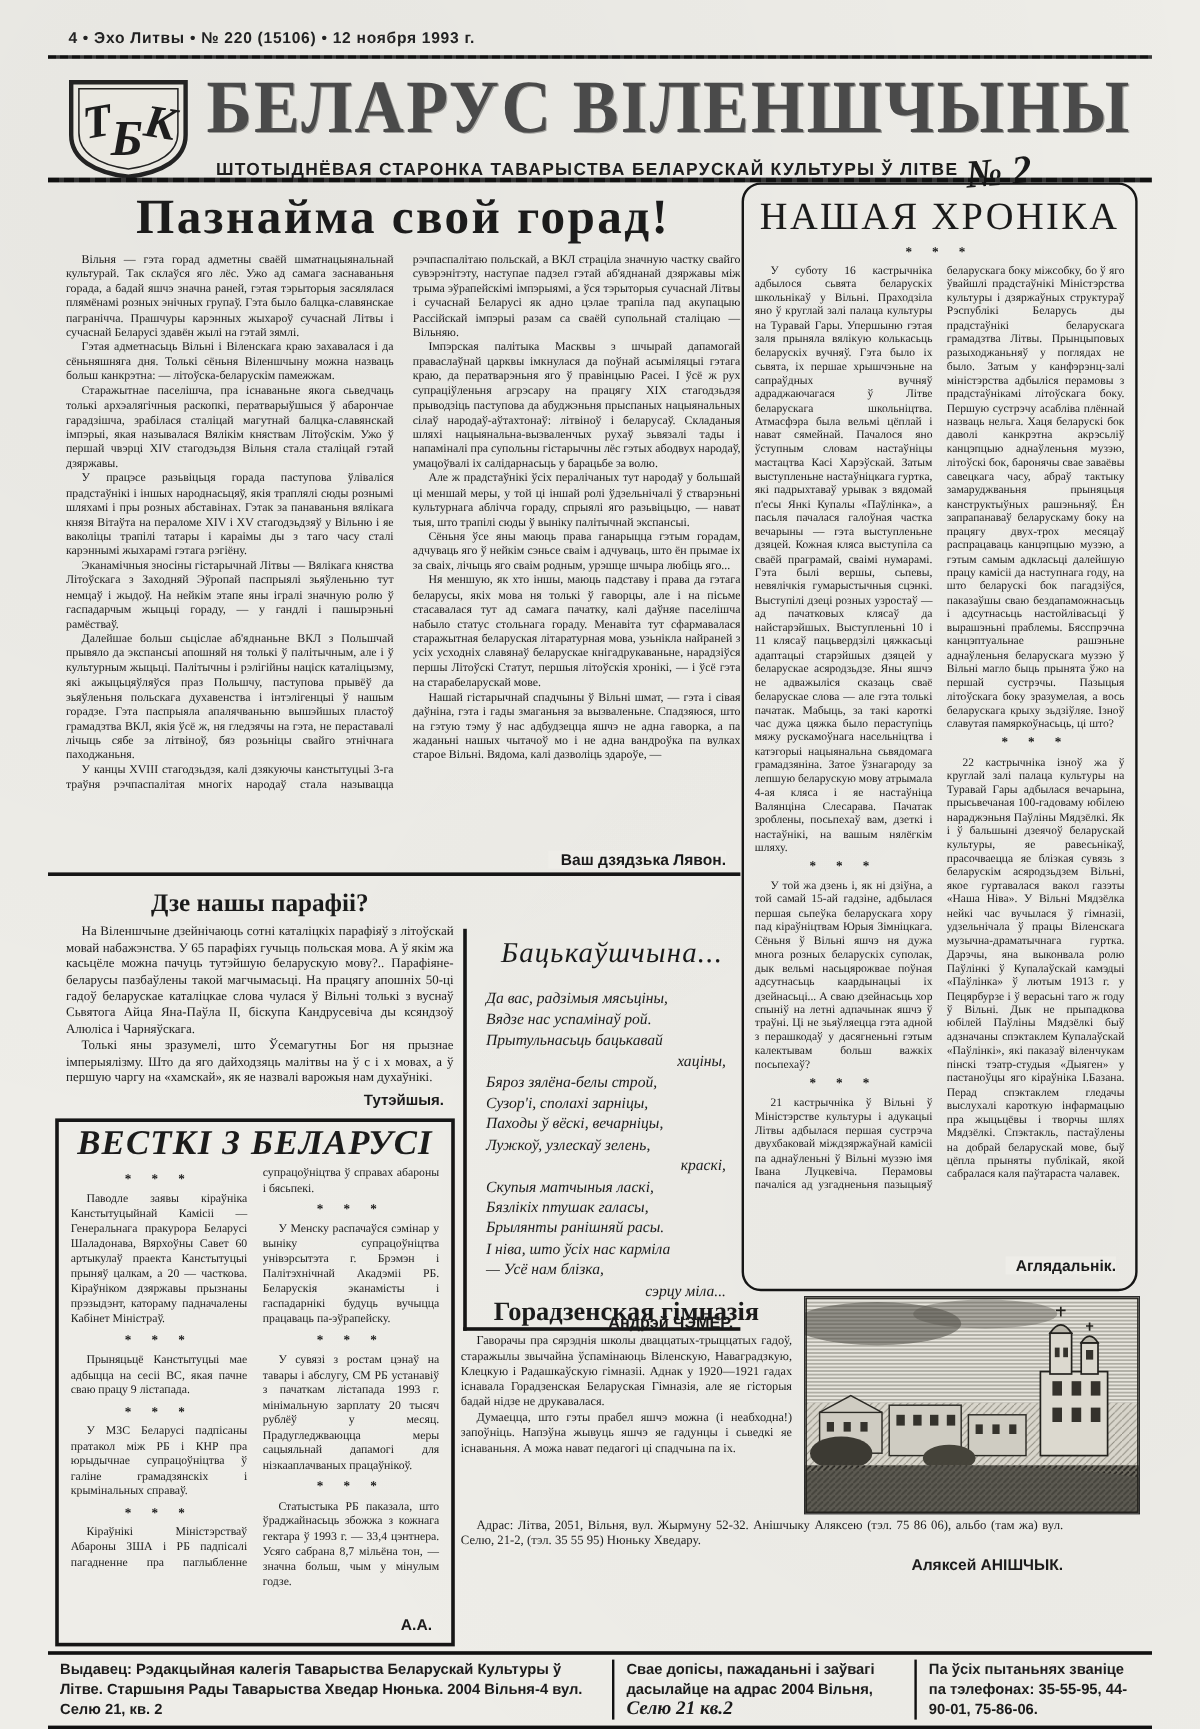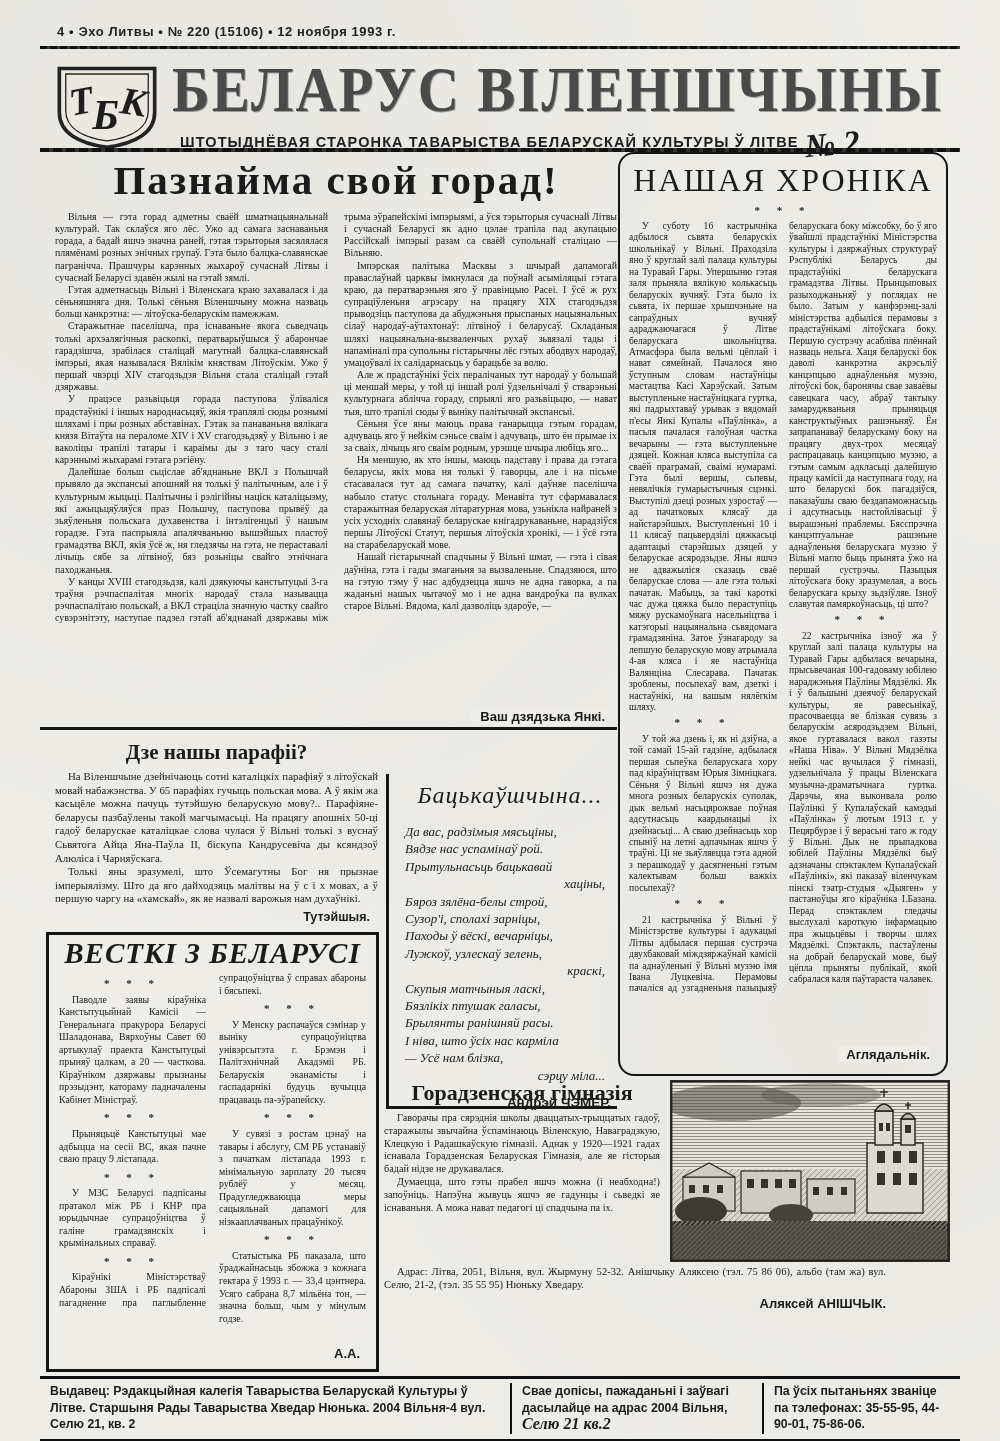--- a/index.html
+++ b/index.html
@@ -101,29 +101,30 @@
   </div>
   <div class="rule" id="rule-mast"></div>
 
   <section id="article-city">
     <h1 class="art-title">Пазнайма свой горад!</h1>
     <div class="art-body">
       <p>Вільня — гэта горад адметны сваёй шматнацыянальнай культурай. Так склаўся яго лёс. Ужо ад самага заснаваньня горада, а бадай яшчэ значна раней, гэтая тэрыторыя засялялася плямёнамі розных энічных групаў. Гэта было балцка-славянскае пагранічча. Прашчуры карэнных жыхароў сучаснай Літвы і сучаснай Беларусі здавён жылі на гэтай зямлі.</p>
       <p>Гэтая адметнасьць Вільні і Віленскага краю захавалася і да сёньняшняга дня. Толькі сёньня Віленшчыну можна назваць больш канкрэтна: — літоўска-беларускім памежжам.</p>
       <p>Старажытнае паселішча, пра існаваньне якога сьведчаць толькі архэалягічныя раскопкі, ператварыўшыся ў абарончае гарадзішча, зрабілася сталіцай магутнай балцка-славянскай імпэрыі, якая называлася Вялікім княствам Літоўскім. Ужо ў першай чвэрці XIV стагодзьдзя Вільня стала сталіцай гэтай дзяржавы.</p>
       <p>У працэсе разьвіцьця горада паступова ўліваліся прадстаўнікі і іншых народнасьцяў, якія траплялі сюды рознымі шляхамі і пры розных абставінах. Гэтак за панаваньня вялікага князя Вітаўта на пераломе XIV і XV стагодзьдзяў у Вільню і яе ваколіцы трапілі татары і караімы ды з таго часу сталі карэннымі жыхарамі гэтага рэгіёну.</p>
+      <p>Эканамічныя зносіны гістарычнай Літвы — Вялікага княства Літоўскага з Заходняй Эўропай паспрыялі зьяўленьню тут немцаў і жыдоў. На нейкім этапе яны ігралі значную ролю ў гаспадарчым жыцьці гораду, — у гандлі і пашырэньні рамёстваў.</p>
       <p>Далейшае больш сьціслае аб'яднаньне ВКЛ з Польшчай прывяло да экспансыі апошняй ня толькі ў палітычным, але і ў культурным жыцьці. Палітычны і рэлігійны націск каталіцызму, які ажыцьцяўляўся праз Польшчу, паступова прывёў да зьяўленьня польскага духавенства і інтэлігенцыі ў нашым горадзе. Гэта паспрыяла апалячваньню вышэйшых пластоў грамадзтва ВКЛ, якія ўсё ж, ня гледзячы на гэта, не пераставалі лічыць сябе за літвіноў, бяз розьніцы свайго этнічнага паходжаньня.</p>
       <p>У канцы XVIII стагодзьдзя, калі дзякуючы канстытуцыі 3-га траўня рэчпаспалітая многіх народаў стала называцца рэчпаспалітаю польскай, а ВКЛ страціла значную частку свайго сувэрэнітэту, наступае падзел гэтай аб'яднанай дзяржавы між трыма эўрапейскімі імпэрыямі, а ўся тэрыторыя сучаснай Літвы і сучаснай Беларусі як адно цэлае трапіла пад акупацыю Рассійскай імпэрыі разам са сваёй супольнай сталіцаю — Вільняю.</p>
       <p>Імпэрская палітыка Масквы з шчырай дапамогай праваслаўнай царквы імкнулася да поўнай асыміляцыі гэтага краю, да ператварэньня яго ў правінцыю Расеі. І ўсё ж рух супраціўленьня агрэсару на працягу XIX стагодзьдзя прыводзіць паступова да абуджэньня прыспаных нацыянальных сілаў народаў-аўтахтонаў: літвіноў і беларусаў. Складаныя шляхі нацыянальна-вызваленчых рухаў зьвязалі тады і напаміналі пра супольны гістарычны лёс гэтых абодвух народаў, умацоўвалі іх салідарнасьць у барацьбе за волю.</p>
       <p>Але ж прадстаўнікі ўсіх пералічаных тут народаў у большай ці меншай меры, у той ці іншай ролі ўдзельнічалі ў стварэньні культурнага аблічча гораду, спрыялі яго разьвіцьцю, — нават тыя, што трапілі сюды ў выніку палітычнай экспансыі.</p>
       <p>Сёньня ўсе яны маюць права ганарыцца гэтым горадам, адчуваць яго ў нейкім сэньсе сваім і адчуваць, што ён прымае іх за сваіх, лічыць яго сваім родным, урэшце шчыра любіць яго...</p>
       <p>Ня меншую, як хто іншы, маюць падставу і права да гэтага беларусы, якіх мова ня толькі ў гаворцы, але і на пісьме стасавалася тут ад самага пачатку, калі даўняе паселішча набыло статус стольнага гораду. Менавіта тут сфармавалася старажытная беларуская літаратурная мова, узьнікла найраней з усіх усходніх славянаў беларускае кнігадрукаваньне, нарадзіўся першы Літоўскі Статут, першыя літоўскія хронікі, — і ўсё гэта на старабеларускай мове.</p>
       <p>Нашай гістарычнай спадчыны ў Вільні шмат, — гэта і сівая даўніна, гэта і гады змаганьня за вызваленьне. Спадзяюся, што на гэтую тэму ў нас адбудзецца яшчэ не адна гаворка, а па жаданьні нашых чытачоў мо і не адна вандроўка па вулках старое Вільні. Вядома, калі дазволіць здароўе, —</p>
     </div>
-    <div class="art-sig">Ваш дзядзька Янкі.</div>
+    <div class="art-sig">Ваш дзядзька Лявон.</div>
   </section>
 
   <div class="rule" id="rule-under-city"></div>
 
   <section id="chronicle">
     <h2 class="chron-title">НАШАЯ ХРОНІКА</h2>
     <div class="sep">* * *</div>
     <div class="chron-body">
       <p>У суботу 16 кастрычніка адбылося сьвята беларускіх школьнікаў у Вільні. Праходзіла яно ў круглай залі палаца культуры на Туравай Гары. Упершыню гэтая заля прыняла вялікую колькасьць беларускіх вучняў. Гэта было іх сьвята, іх першае хрышчэньне на сапраўдных вучняў адраджаючагася ў Літве беларускага школьніцтва. Атмасфэра была вельмі цёплай і нават сямейнай. Пачалося яно ўступным словам настаўніцы мастацтва Касі Харэўскай. Затым выступленьне настаўніцкага гуртка, які падрыхтаваў урывак з вядомай п'есы Янкі Купалы «Паўлінка», а пасьля пачалася галоўная частка вечарыны — гэта выступленьне дзяцей. Кожная кляса выступіла са сваёй праграмай, сваімі нумарамі. Гэта былі вершы, сьпевы, невялічкія гумарыстычныя сцэнкі. Выступілі дзеці розных узростаў — ад пачатковых клясаў да найстарэйшых. Выступленьні 10 і 11 клясаў пацьвердзілі цяжкасьці адаптацыі старэйшых дзяцей у беларускае асяродзьдзе. Яны яшчэ не адважыліся сказаць сваё беларускае слова — але гэта толькі пачатак. Мабыць, за такі кароткі час дужа цяжка было пераступіць мяжу рускамоўнага насельніцтва і катэгорыі нацыянальна сьвядомага грамадзяніна. Затое ўзнагароду за лепшую беларускую мову атрымала 4-ая кляса і яе настаўніца Валянціна Слесарава. Пачатак зроблены, посьпехаў вам, дзеткі і настаўнікі, на вашым нялёгкім шляху.</p>
       <div class="sep">* * *</div>

